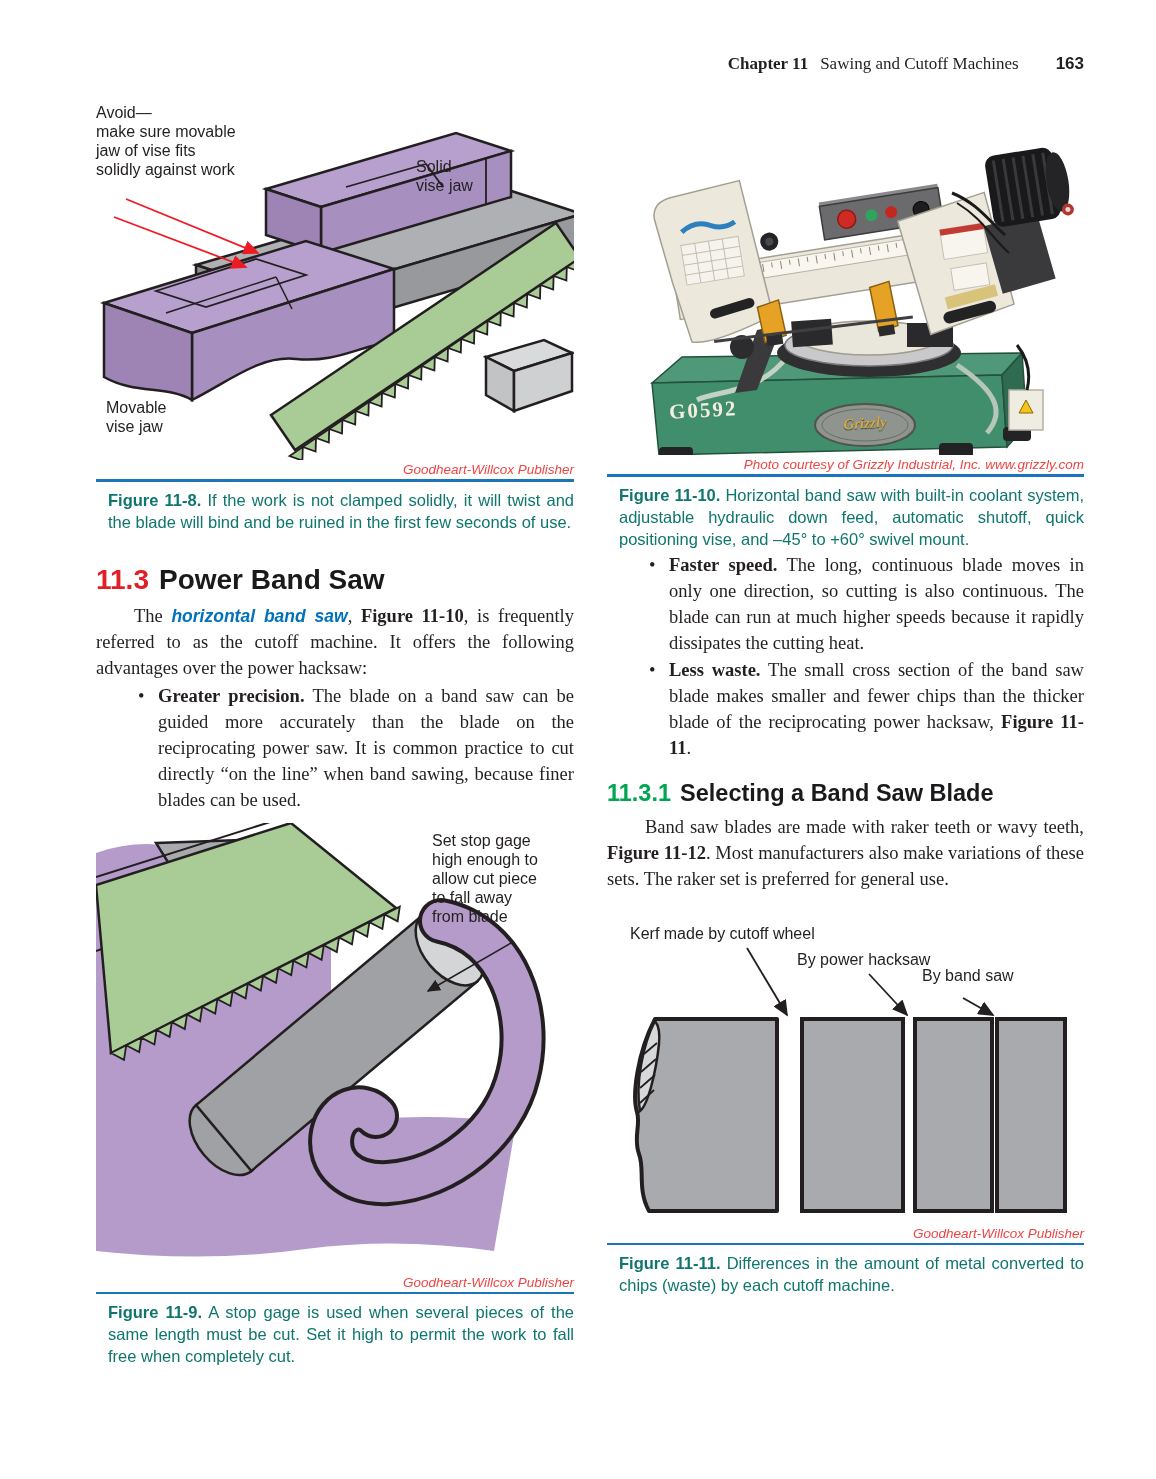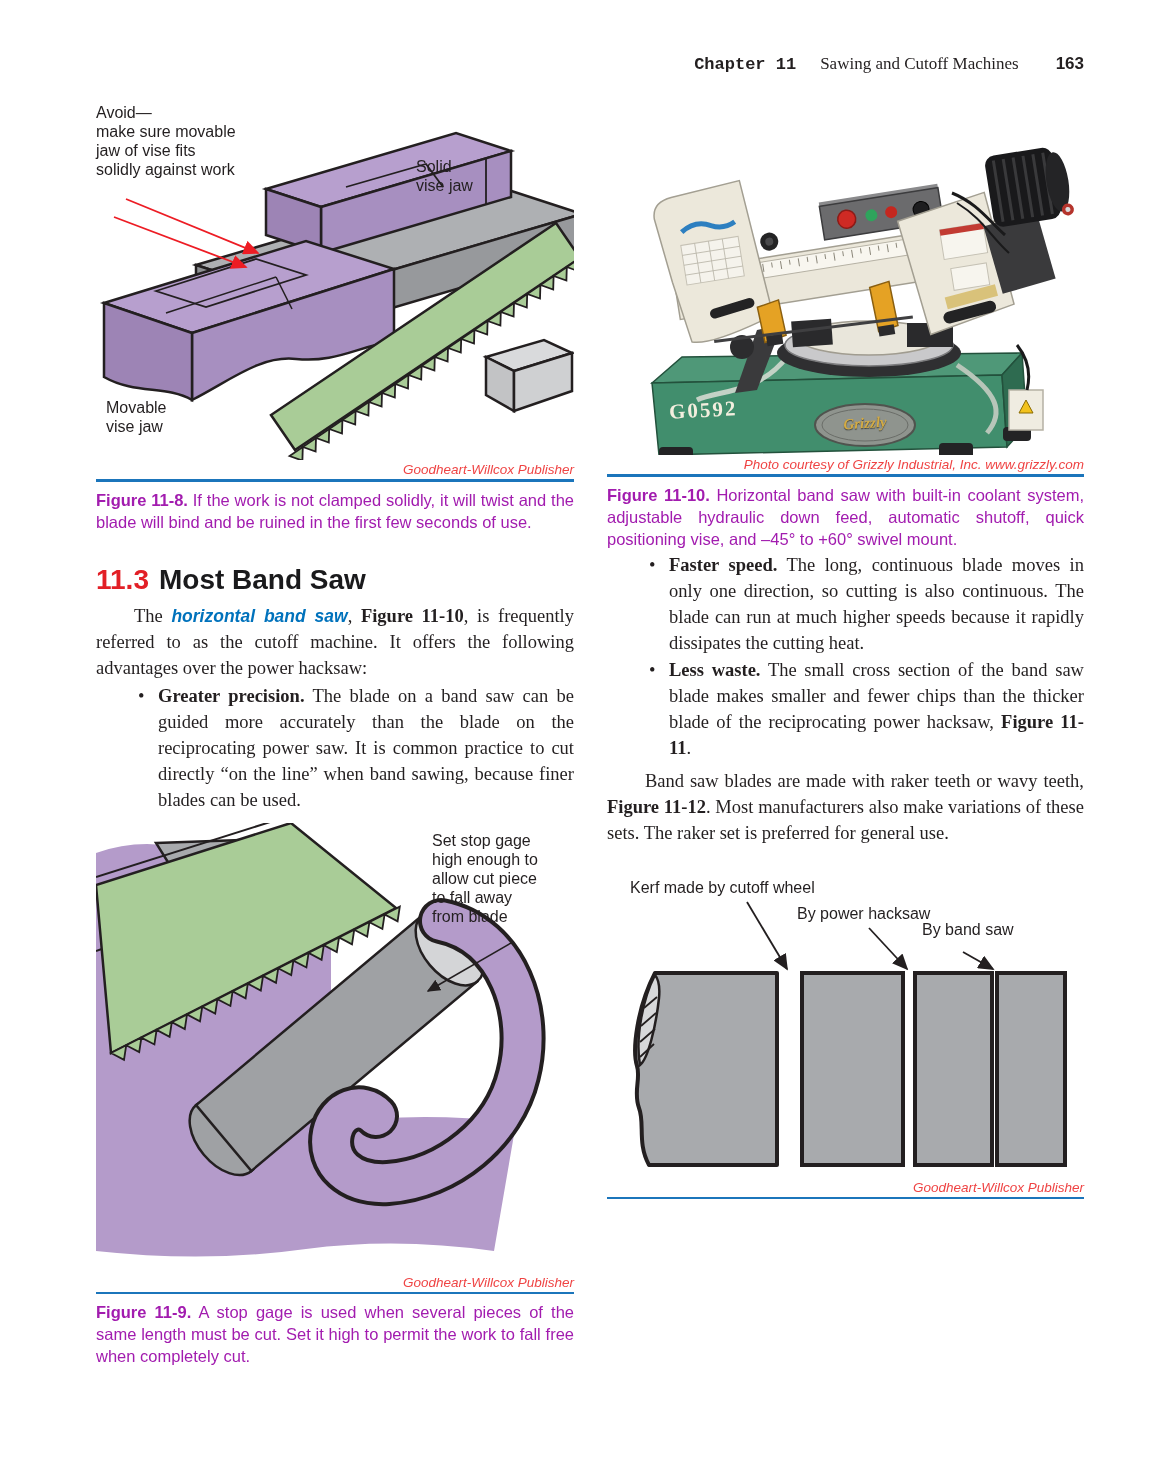--- a/index.html
+++ b/index.html
@@ -1,35 +1,35 @@
 <!DOCTYPE html>
 <html><head>
 <meta charset="utf-8">
 <style>
   html,body{margin:0;padding:0;background:#ffffff;}
   .page{position:relative;width:1156px;height:1479px;background:#fff;overflow:hidden;
         font-family:"Liberation Serif",serif;color:#231f20;}
   
   .header{position:absolute;top:54px;right:72px;display:flex;align-items:baseline;
           font-size:17px;font-family:"Liberation Serif",serif;}
-  .header .chap{font-weight:bold;margin-right:24px;font-family:Liberation Mono, monospace;}
+  .header .chap{font-weight:bold;margin-right:12px;}
   .header .pagenum{font-family:"Liberation Sans",sans-serif;font-weight:bold;
           font-size:17px;margin-left:37px;}
   
   .col{position:absolute;top:0;}
   .col-left{left:96px;width:478px;}
   .col-right{left:607px;width:477px;}
   
   .figbox{position:relative;}
   .figbox svg{display:block;}
   .credit{font-family:"Liberation Sans",sans-serif;font-style:italic;font-size:13.5px;
           line-height:15px;text-align:right;color:#ef4444;margin-top:2px;}
   .rule{height:2.5px;background:#1b75bb;margin-top:2px;}
   .caption{font-family:"Liberation Sans",sans-serif;font-size:16.5px;line-height:22px;
-           text-align:justify;margin:7px 0 0 0;color:#a21caf;}
+           text-align:justify;margin:7px 0 0 12px;color:#0f766e;}
   .caption .cap-label{font-weight:bold;}
   
   .h-main{font-family:"Liberation Sans",sans-serif;font-weight:bold;font-size:28px;
           line-height:32px;margin:31px 0 0 0;color:#1a1a1c;}
   .h-main .num{color:#e21f26;margin-right:10px;}
   .h-sub{font-family:"Liberation Sans",sans-serif;font-weight:bold;font-size:23.5px;
          line-height:28px;margin:18px 0 0 0;color:#1a1a1c;}
   .h-sub .num{color:#00a651;margin-right:9px;}
   
   .body-para{font-size:18.5px;line-height:26px;text-align:justify;margin:7px 0 0 0;}
@@ -106,21 +106,21 @@
 solidly against work</div>
       <div class="diagram-label" style="left:320px;top:62px;width:140px;">Solid
 vise jaw</div>
       <div class="diagram-label" style="left:10px;top:303px;width:120px;">Movable
 vise jaw</div>
     </div>
     <div class="credit">Goodheart-Willcox Publisher</div>
     <div class="rule"></div>
     <p class="caption"><span class="cap-label">Figure 11-8.</span><span> If the work is not clamped solidly, it will twist and the blade will bind and be ruined in the first few seconds of use.</span></p>
 
-    <h2 class="h-main"><span class="num">11.3</span><span>Most Band Saw</span></h2>
+    <h2 class="h-main"><span class="num">11.3</span><span>Power Band Saw</span></h2>
 
     <p class="body-para indent"><span>The </span><span class="term-blue">horizontal band saw</span><span>, </span><span class="figref">Figure 11-10</span><span>, is frequently referred to as the cutoff machine. It offers the following advantages over the power hacksaw:</span></p>
 
     <ul class="bullets">
       <li><span class="bullet-dot">•</span><span class="lead">Greater precision.</span><span> The blade on a band saw can be guided more accurately than the blade on the reciprocating power saw. It is common practice to cut directly “on the line” when band sawing, because finer blades can be used.</span></li>
     </ul>
 
     <div class="figbox" style="margin-top:10px;height:450px;">
       <svg width="486" height="450" viewBox="0 0 486 450">
         <defs>
@@ -241,20 +241,21 @@
     </div>
     <div class="credit">Photo courtesy of Grizzly Industrial, Inc. www.grizzly.com</div>
     <div class="rule"></div>
     <p class="caption"><span class="cap-label">Figure 11-10.</span><span> Horizontal band saw with built-in coolant system, adjustable hydraulic down feed, automatic shutoff, quick positioning vise, and –45° to +60° swivel mount.</span></p>
 
     <ul class="bullets mt30">
       <li><span class="bullet-dot">•</span><span class="lead">Faster speed.</span><span> The long, continuous blade moves in only one direction, so cutting is also continuous. The blade can run at much higher speeds because it rapidly dissipates the cutting heat.</span></li>
       <li><span class="bullet-dot">•</span><span class="lead">Less waste.</span><span> The small cross section of the band saw blade makes smaller and fewer chips than the thicker blade of the reciprocating power hacksaw, </span><span class="figref">Figure 11-11</span><span>.</span></li>
     </ul>
 
+    <h3 class="h-sub"><span class="num">11.3.1</span><span>Selecting a Band Saw Blade</span></h3>
 
     <p class="body-para indent"><span>Band saw blades are made with raker teeth or wavy teeth, </span><span class="figref">Figure 11-12</span><span>. Most manufacturers also make variations of these sets. The raker set is preferred for general use.</span></p>
 
     <div class="figbox" style="margin-top:32px;height:292px;">
       <svg width="477" height="292" viewBox="0 0 477 292">
         <defs>
           <marker id="blkArrow2" markerWidth="9" markerHeight="8" refX="8" refY="4" orient="auto">
             <path d="M0 0 L9 4 L0 8 Z" fill="#231f20"></path>
           </marker>
         </defs>
@@ -270,15 +271,16 @@
         <rect x="195" y="95" width="101" height="192" fill="#a8aaad" stroke="#231f20" stroke-width="4"></rect>
         <rect x="308" y="95" width="77" height="192" fill="#a8aaad" stroke="#231f20" stroke-width="4"></rect>
         <rect x="390" y="95" width="68" height="192" fill="#a8aaad" stroke="#231f20" stroke-width="4"></rect>
       </svg>
       <div class="diagram-label left" style="left:23px;top:0;">Kerf made by cutoff wheel</div>
       <div class="diagram-label left" style="left:190px;top:26px;text-align:center;">By power hacksaw</div>
       <div class="diagram-label left" style="left:315px;top:42px;">By band saw</div>
     </div>
     <div class="credit" style="margin-top:10px;">Goodheart-Willcox Publisher</div>
     <div class="rule"></div>
+    <p class="caption"><span class="cap-label">Figure 11-11.</span><span> Differences in the amount of metal converted to chips (waste) by each cutoff machine.</span></p>
   </div>
 
 </div>
 
 </body></html>

